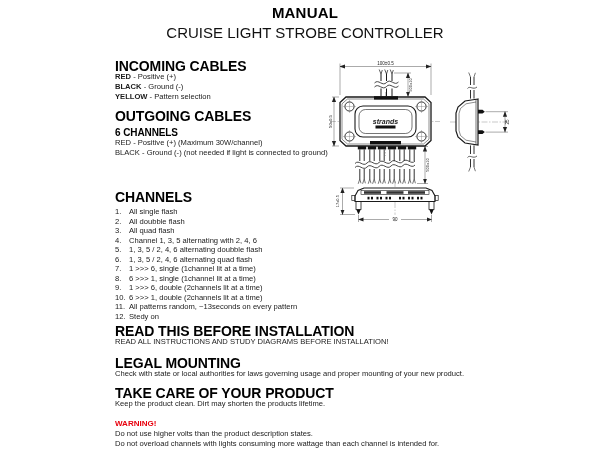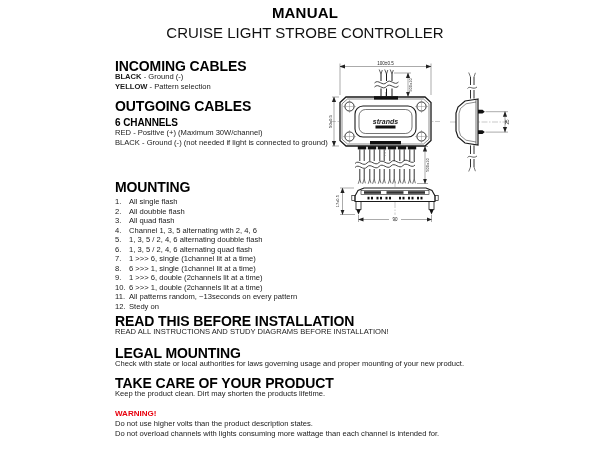--- a/index.html
+++ b/index.html
@@ -26,36 +26,39 @@
 <div class="page-header">
   <div class="title">MANUAL</div>
   <div class="subtitle">CRUISE LIGHT STROBE CONTROLLER</div>
 </div>
 
 <div class="left-col">
 
   <div>
     <div class="sec-h">INCOMING CABLES</div>
     <div class="body-t cable-line">
+      <span class="lbl">RED</span><span> - Positive (+)</span>
+    </div>
+    <div class="body-t cable-line">
       <span class="lbl">BLACK</span><span> - Ground (-)</span>
     </div>
     <div class="body-t cable-line">
       <span class="lbl">YELLOW</span><span> - Pattern selection</span>
     </div>
   </div>
 
   <div class="mt8">
     <div class="sec-h">OUTGOING CABLES</div>
     <div class="sec-h small">6 CHANNELS</div>
     <div class="body-t">RED - Positive (+) (Maximum 30W/channel)</div>
     <div class="body-t">BLACK - Ground (-) (not needed if light is connected to ground)</div>
   </div>
 
   <div class="mt34">
-    <div class="sec-h" style="margin-bottom:4px;">MOUNTING</div>
+    <div class="sec-h" style="margin-bottom:4px;">CHANNELS</div>
     <div class="pat-row">
         <span class="num">1.</span>
         <span>All single flash</span>
       </div>
     <div class="pat-row">
         <span class="num">2.</span>
         <span>All doubble flash</span>
       </div>
     <div class="pat-row">
         <span class="num">3.</span>

